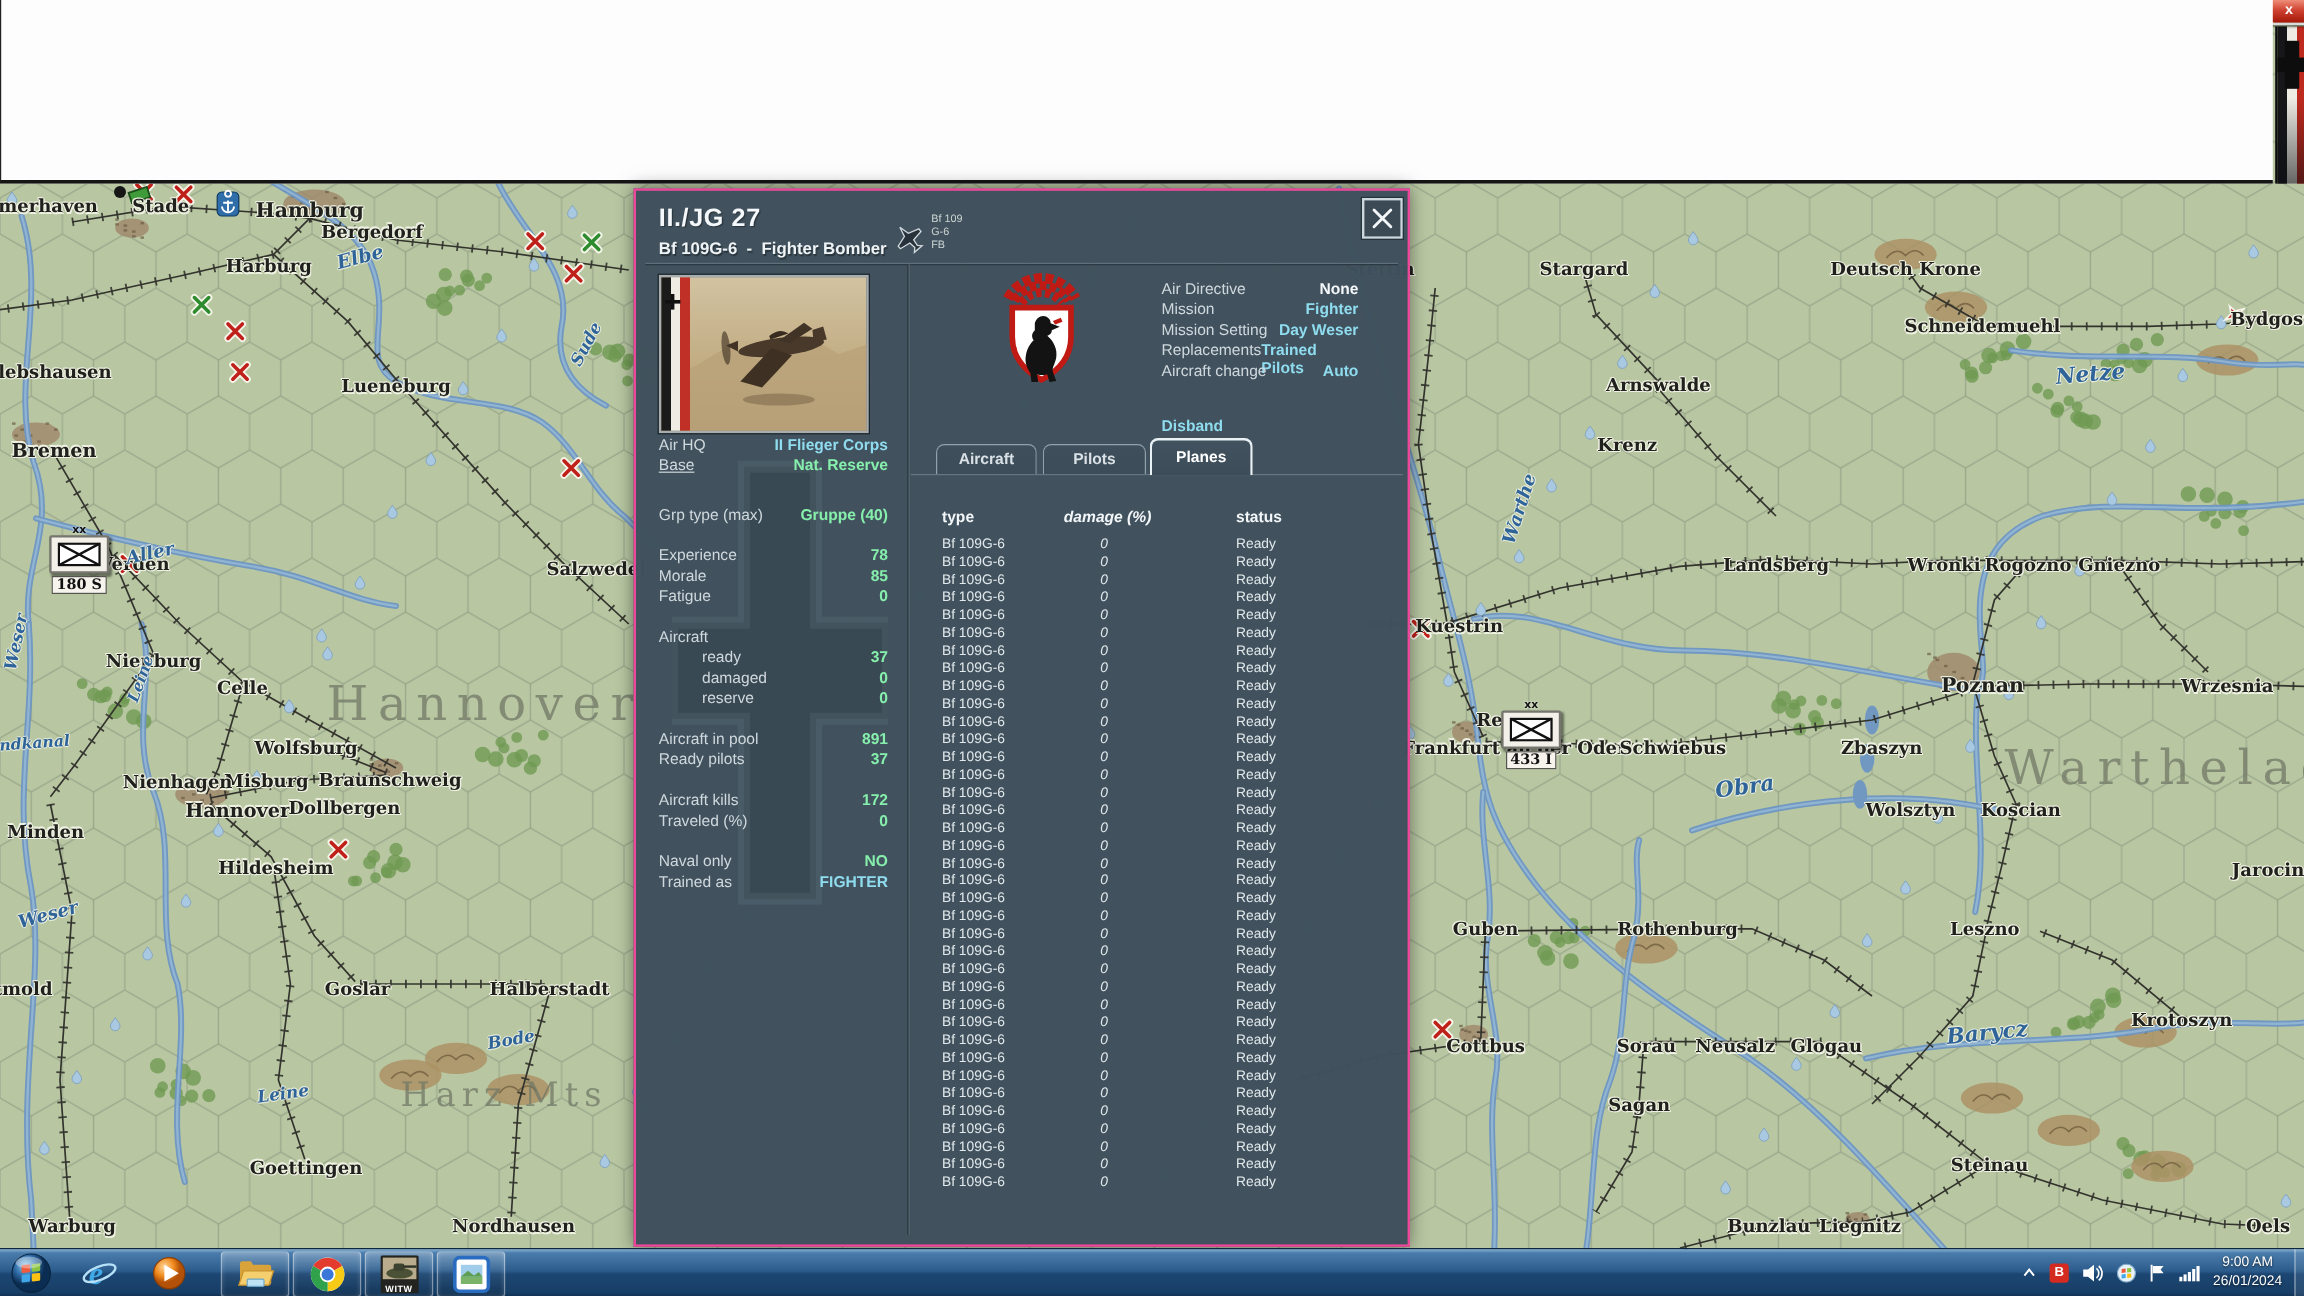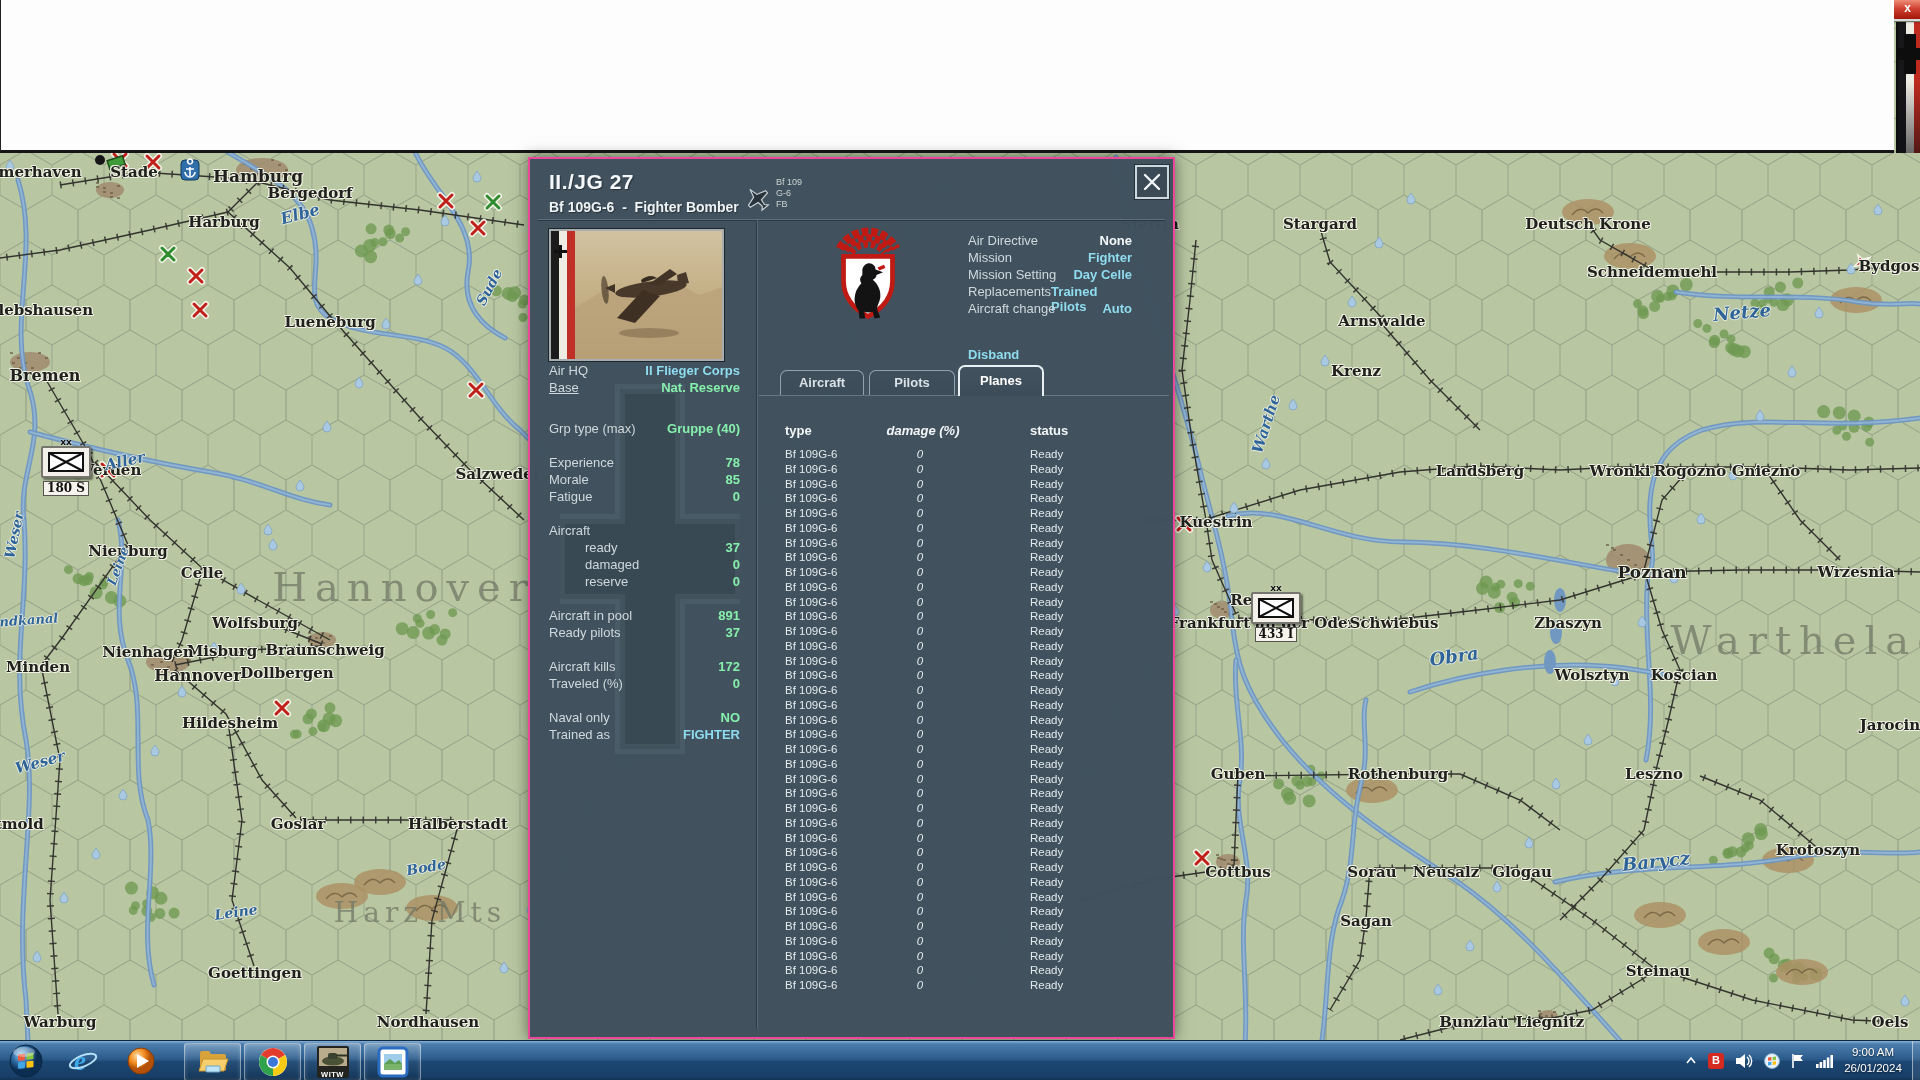--- a/index.html
+++ b/index.html
@@ -597,21 +597,21 @@
       <div class="city" style="left: 45px; top: 375px; font-size: 16px;">Bremen</div>
       <div class="city" style="left: 112px; top: 470px;">Verden</div>
       <div class="city" style="left: 128px; top: 551px;">Nienburg</div>
       <div class="city" style="left: 202px; top: 573px;">Celle</div>
       <div class="city" style="left: 198px; top: 675px; font-size: 16px;">Hannover</div>
       <div class="city" style="left: 222px; top: 651px;">Misburg</div>
       <div class="city" style="left: 325px; top: 650px;">Braunschweig</div>
       <div class="city" style="left: 255px; top: 623px;">Wolfsburg</div>
       <div class="city" style="left: 148px; top: 652px;">Nienhagen</div>
       <div class="city" style="left: 287px; top: 673px;">Dollbergen</div>
-      <div class="city" style="left: 38px; top: 667px;">Minden</div>
+      <div class="city" style="left: 38px; top: 693px;">Minden</div>
       <div class="city" style="left: 230px; top: 723px;">Hildesheim</div>
       <div class="city" style="left: 298px; top: 824px;">Goslar</div>
       <div class="city" style="left: 458px; top: 824px;">Halberstadt</div>
       <div class="city" style="left: 255px; top: 973px;">Goettingen</div>
       <div class="city" style="left: 428px; top: 1022px;">Nordhausen</div>
       <div class="city" style="left: 60px; top: 1022px;">Warburg</div>
       <div class="city" style="left: 497px; top: 474px;">Salzwedel</div>
       <div class="city" style="left: 8px; top: 824px;">Detmold</div>
       <div class="city" style="left: 1150px; top: 224px;">Stettin</div>
       <div class="city" style="left: 1320px; top: 224px;">Stargard</div>
@@ -827,21 +827,21 @@
         <div class="set-row">
           <div class="lbl" style="display: inline;">Air Directive</div>
           <div class="val" style="display: inline;">None</div>
         </div>
         <div class="set-row">
           <div class="lbl" style="display: inline;">Mission</div>
           <div class="val cyan" style="display: inline;">Fighter</div>
         </div>
         <div class="set-row">
           <div class="lbl" style="display: inline;">Mission Setting</div>
-          <div class="val cyan" style="display: inline;">Day Celle</div>
+          <div class="val cyan" style="display: inline;">Day Weser</div>
         </div>
         <div class="set-row">
           <div class="lbl" style="display: inline;">Replacements</div>
           <div class="val cyan" style="display: inline;">Trained Pilots</div>
         </div>
         <div class="set-row">
           <div class="lbl" style="display: inline;">Aircraft change</div>
           <div class="val cyan" style="display: inline;">Auto</div>
         </div>
       </div>

